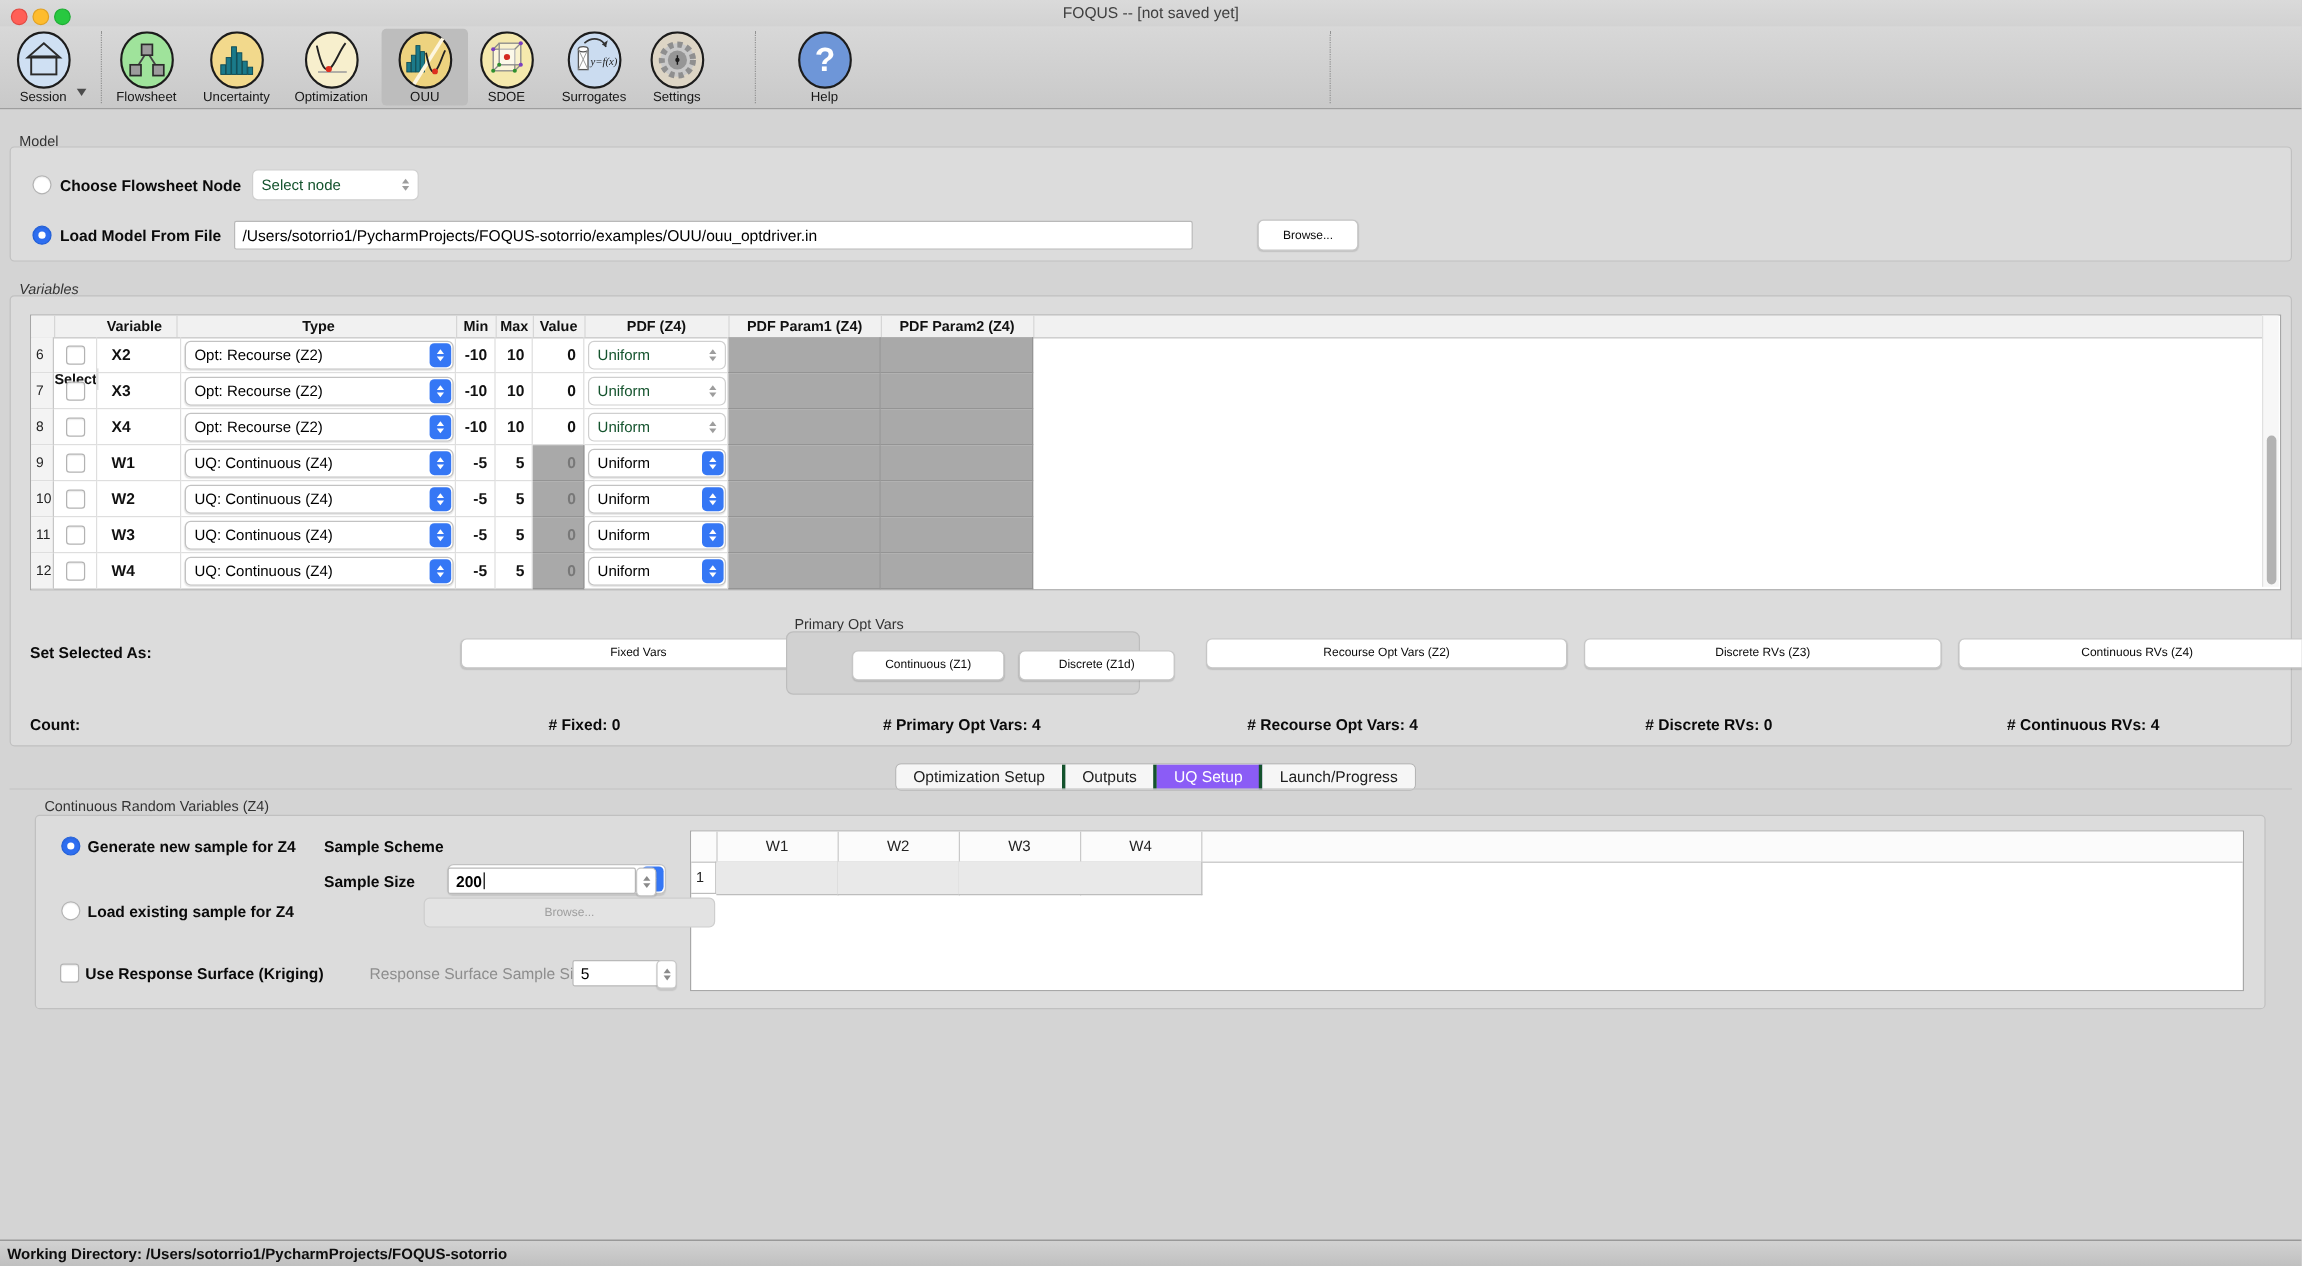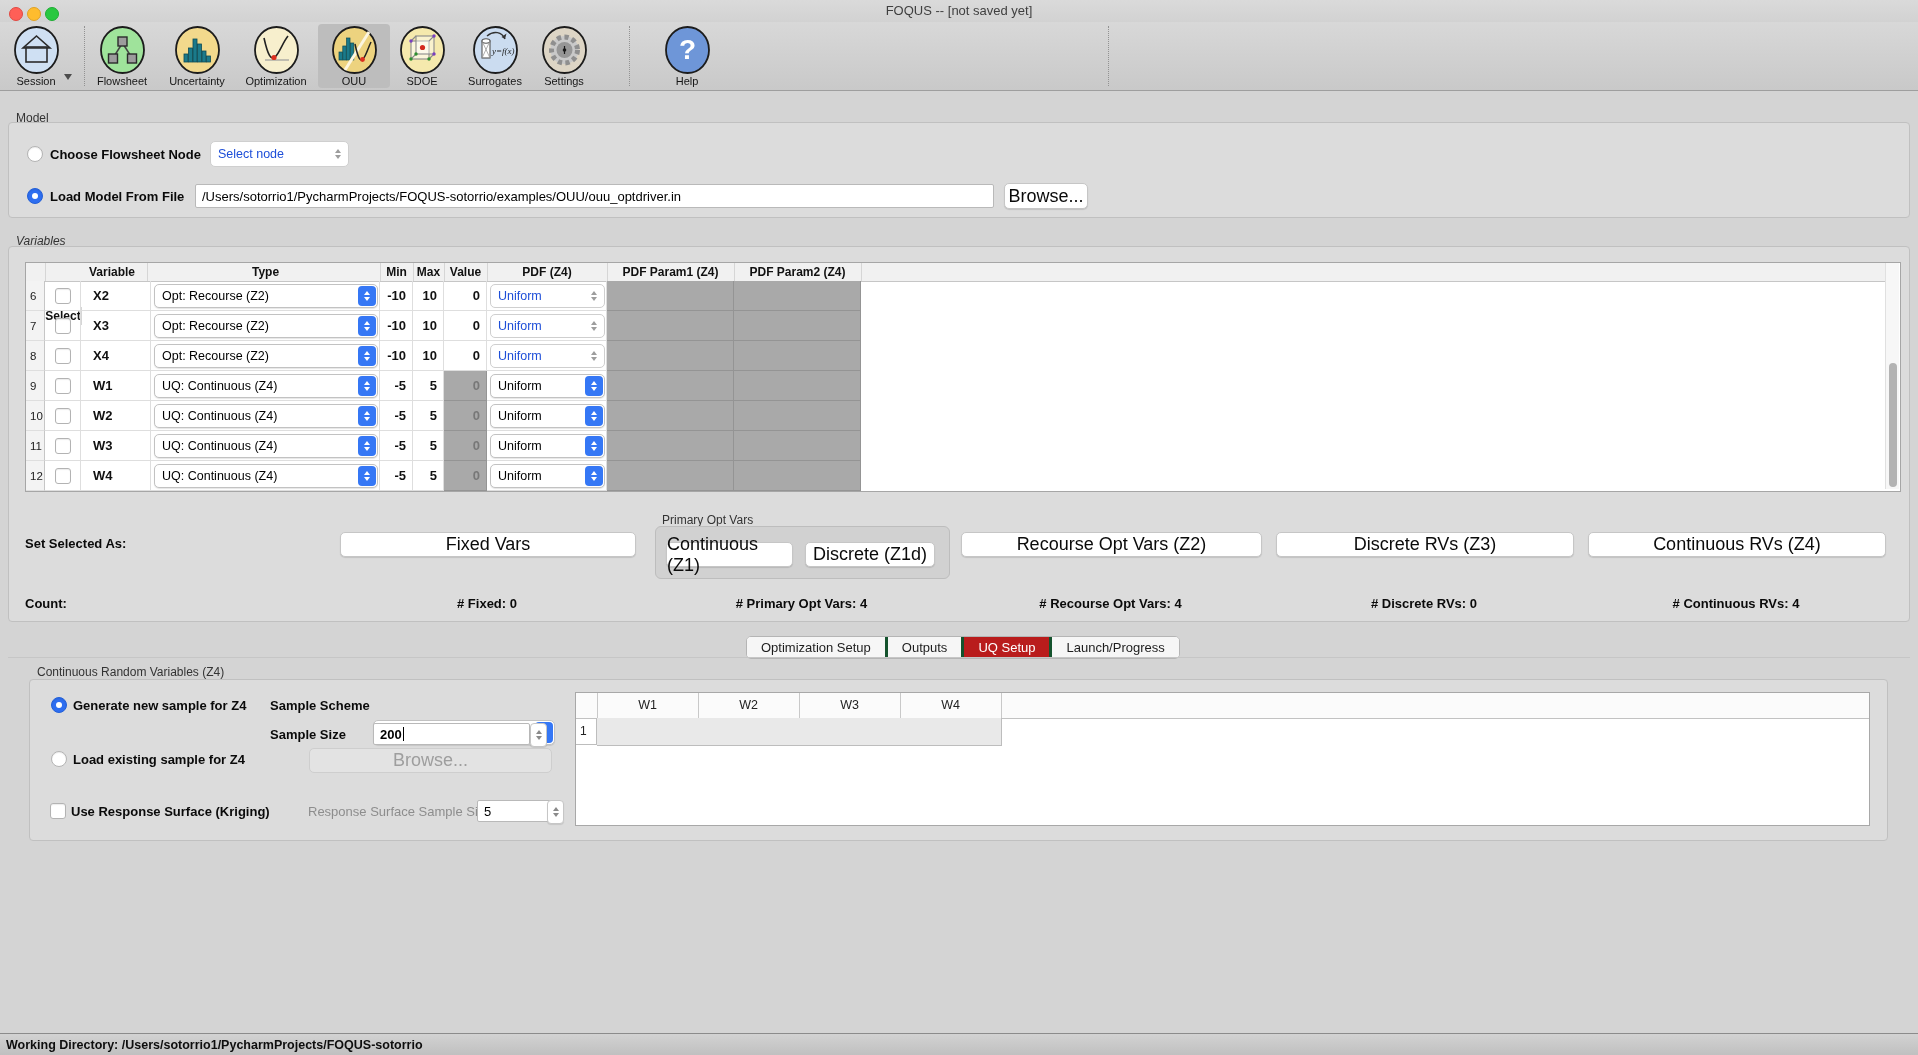--- a/index.html
+++ b/index.html
@@ -36,29 +36,29 @@
   .radio{width:14px;height:14px;border-radius:50%;background:#fff;border:1px solid #b3b3b3;
     box-shadow:inset 0 1px 1px rgba(0,0,0,.08);}
   .radio.on{background:#2e6ef0;border:1px solid #2360d8;}
   .radio.on::after{content:"";position:absolute;left:4px;top:4px;width:6px;height:6px;border-radius:50%;background:#fff;}
   .checkbox{width:14px;height:14px;border-radius:3px;background:#fff;border:1px solid #b3b3b3;
     box-shadow:inset 0 1px 1px rgba(0,0,0,.08);display:inline-block;}
   .blabel{font-size:13px;font-weight:bold;color:#0a0a0a;}
   .textfield{background:#fff;border:1px solid #b9b9b9;border-radius:2px;font-size:13px;color:#000;
     padding:0 6px;display:flex;align-items:center;white-space:nowrap;overflow:hidden;}
   .pushbtn{background:#fff;border:1px solid #c6c6c6;border-radius:5px;box-shadow:0 1px 1px rgba(0,0,0,.12);
-    font-size:18px;color:#0a0a0a;display:flex;align-items:center;justify-content:center;}
+    font-size:10px;color:#0a0a0a;display:flex;align-items:center;justify-content:center;margin-left:44px;}
   .pushbtn.disabled{background:#e3e3e3;color:#9e9e9e;box-shadow:none;border-color:#cecece;}
   .combo{background:#fff;border:1px solid #c2c2c2;border-radius:5px;box-shadow:0 1px 1px rgba(0,0,0,.10);
     font-size:12.5px;color:#000;display:flex;align-items:center;padding-left:7px;position:relative;}
   .combo .cbtn{position:absolute;right:1px;top:1px;bottom:1px;width:18px;border-radius:4px;
     background:#3577f5;display:flex;flex-direction:column;align-items:center;justify-content:center;gap:2px;}
   .tri-u{width:0;height:0;border-left:3.5px solid transparent;border-right:3.5px solid transparent;border-bottom:4.5px solid #fff;}
   .tri-d{width:0;height:0;border-left:3.5px solid transparent;border-right:3.5px solid transparent;border-top:4.5px solid #fff;}
-  .combo.disabled{color:#1d4ed8;box-shadow:none;border-color:#cfcfcf;}
+  .combo.disabled{color:#14532d;box-shadow:none;border-color:#cfcfcf;}
   .combo.disabled .cbtn{background:transparent;}
   .combo.disabled .tri-u{border-bottom-color:#9d9d9d;}
   .combo.disabled .tri-d{border-top-color:#9d9d9d;}
   .stepper{background:#fff;border:1px solid #c6c6c6;border-radius:4px;box-shadow:0 1px 1px rgba(0,0,0,.10);
     display:flex;flex-direction:column;align-items:center;justify-content:center;gap:2px;}
   .stepper .tri-u{border-bottom-color:#8a8a8a;}
   .stepper .tri-d{border-top-color:#8a8a8a;}
   .caret{display:inline-block;width:1px;height:14px;background:#000;margin-left:1px;}
   
   .vtable{left:25px;top:262px;width:1874px;height:228px;background:#fff;border:1px solid #a6a6a6;}
@@ -82,21 +82,21 @@
   .c-pdf{left:461px;width:120px;}
   .c-p1{left:581px;width:127px;}
   .c-p2{left:708px;width:127px;}
   .vscroll{left:1859px;top:0px;width:13px;height:226px;background:#f7f7f7;border-left:1px solid #e0e0e0;}
   .vthumb{left:2.5px;top:100px;width:8px;height:124px;background:#b3b3b3;border-radius:4px;}
   
   .tabbar{display:flex;height:21px;border:1px solid #b5b5b5;border-radius:5px;overflow:hidden;background:#f6f6f6;}
   .tab{display:flex;align-items:center;justify-content:center;font-size:13px;color:#1d1d1d;
     border-right:3px solid #14532d;padding:0 14px;background:#f6f6f6;}
   .tab:last-child{border-right:none;}
-  .tab.active{background:#b91c1c;color:#fff;}
+  .tab.active{background:#8b5cf6;color:#fff;}
   
   .stable{left:575px;top:692px;width:1293px;height:132px;background:#fff;border:1px solid #a8a8a8;}
   .shead{height:25px;border-bottom:1px solid #c2c2c2;background:#fbfbfb;}
   .shcell{top:0;height:25px;line-height:25px;text-align:center;font-size:12.5px;color:#222;border-right:1px solid #c9c9c9;}
   .srow1cell{top:25px;height:27px;background:#e9e9e9;border-right:1px solid #bdbdbd;border-bottom:1px solid #bdbdbd;}
   .graylabel{font-size:13px;color:#8d8d8d;}
   
   .statusbar{left:0;top:1033px;width:1918px;height:22px;background:linear-gradient(#d2d2d2,#bfbfbf);
     border-top:1px solid #8b8b8b;display:flex;align-items:center;}
   .statusbar span{font-size:12.5px;font-weight:bold;color:#0e0e0e;padding-left:6px;}

